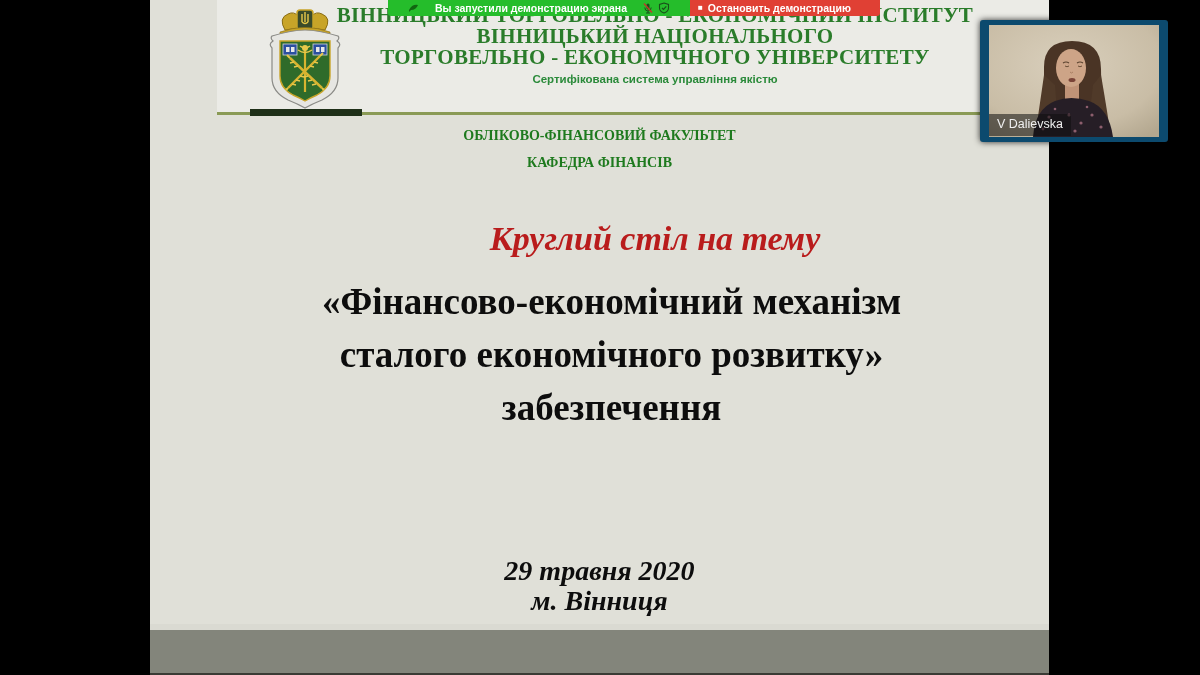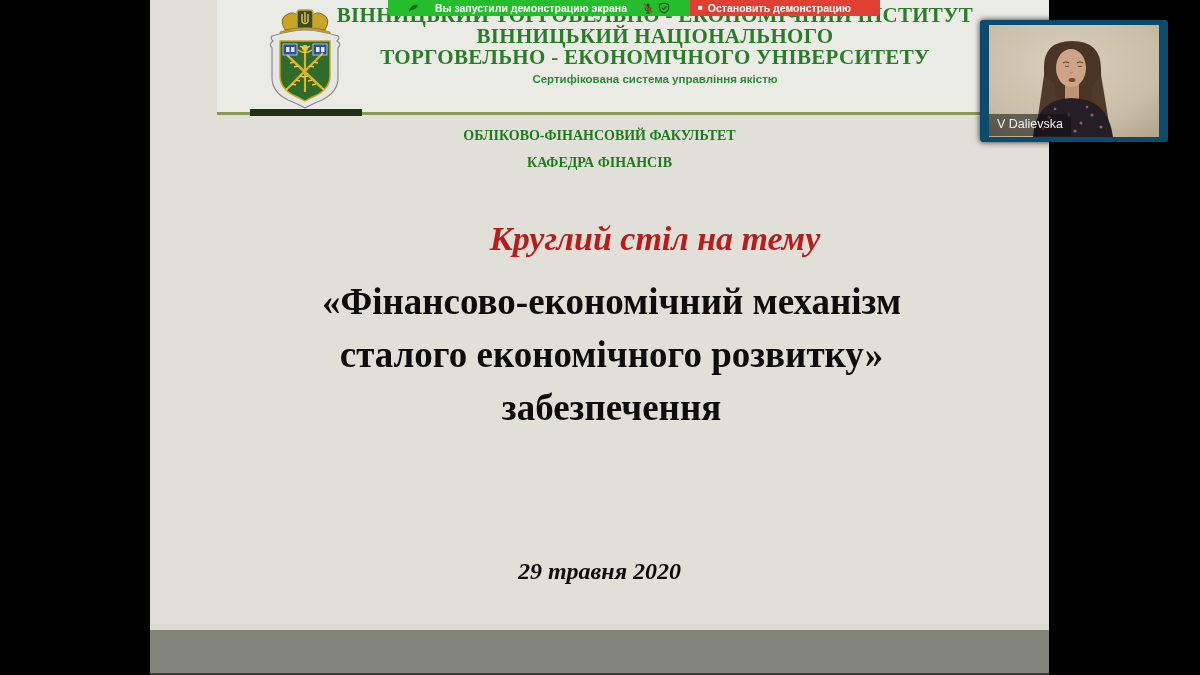--- a/index.html
+++ b/index.html
@@ -31,21 +31,21 @@
                    font-size:14px; line-height:27px; }
 
   .event-type { position:absolute; left:0; top:220px; width:1010px; text-align:center;
                 font-family:"Liberation Serif", serif; font-style:italic; font-weight:bold;
                 font-size:34px; color:#b91c1c; }
   .main-title { position:absolute; left:0; top:275px; width:899px; text-align:center;
                 font-family:"Liberation Serif", serif; font-weight:bold;
                 font-size:37px; line-height:53px; color:#0d0d0d;margin-left:12px; }
   .date-block { position:absolute; left:0; top:556px; width:899px; text-align:center;
                 font-family:"Liberation Serif", serif; font-style:italic; font-weight:bold;
-                font-size:24px; line-height:30px; color:#0d0d0d; }
+                font-size:28px; line-height:30px; color:#0d0d0d; }
 
   .slide-strip { position:absolute; left:0; bottom:45px; width:899px; height:6px;
                  background:#dadad2; }
   .slide-bottom-bar { position:absolute; left:0; bottom:0; width:899px; height:45px;
                       background:#83857b; border-bottom:2px solid #3a3b35; }
 
   
   .share-bar { position:absolute; left:388px; top:0; height:16px; display:flex;
                z-index:30; font-size:11px; font-weight:bold; }
   .share-green { display:flex; align-items:center; width:302px; height:16px;
@@ -131,20 +131,21 @@
 
     <div class="event-type">Круглий стіл на тему</div>
     <div class="main-title">
       <div>«Фінансово-економічний механізм</div>
       <div>сталого економічного розвитку»</div>
       <div>забезпечення</div>
     </div>
 
     <div class="date-block">
       <div>29 травня 2020</div>
+      <div>м. Вінниця</div>
     </div>
 
     <div class="slide-strip"></div>
     <div class="slide-bottom-bar"></div>
   </div>
 
   <div class="share-bar">
     <div class="share-green">
       <svg class="share-icon" viewBox="0 0 12 12">
         <path d="M1 8 Q4 2 10 3 Q8 8 3 8 L1 10 Z" fill="#116611"></path>

